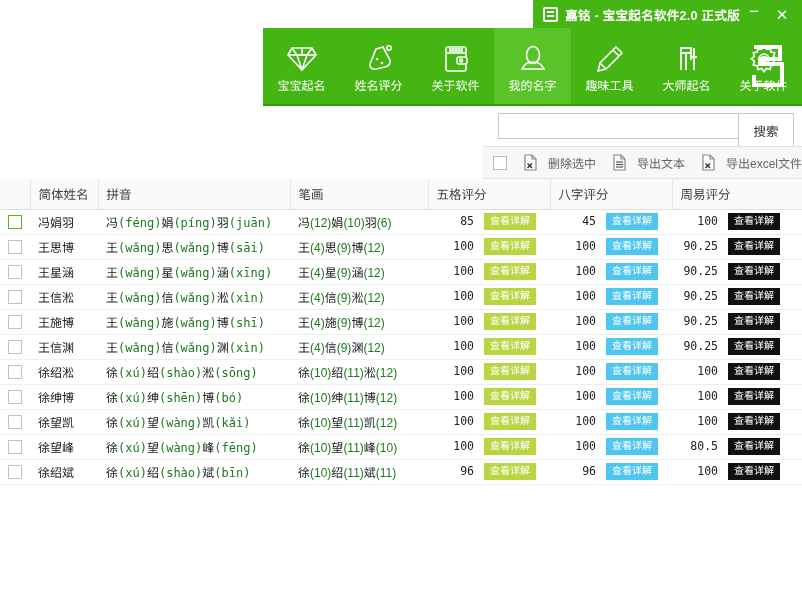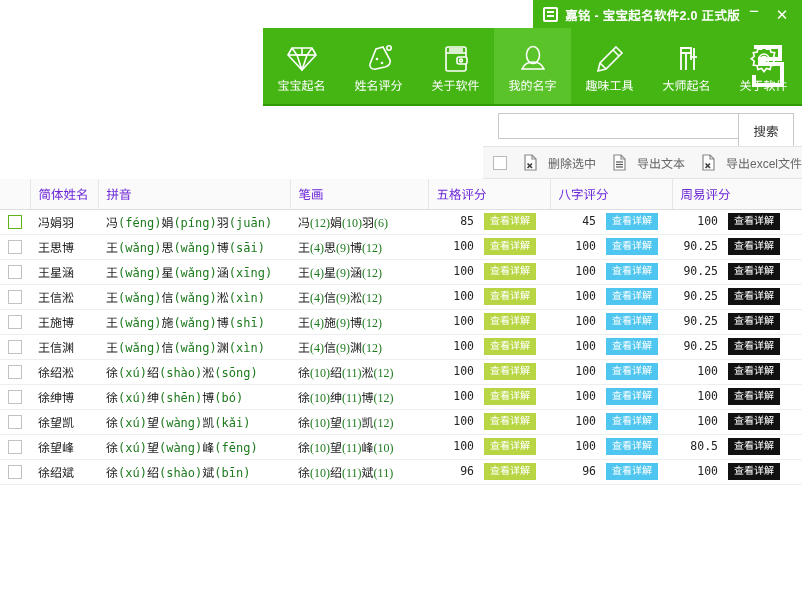--- a/index.html
+++ b/index.html
@@ -92,21 +92,21 @@
   .tb-action {
     display: flex; align-items: center; gap: 10px; cursor: pointer;
     font-size: 12px; color: #666;
   }
   .tb-action svg { display:block; }
 
   
   .table-wrap { flex: 1 1 auto; overflow: hidden; background: #fff; position: relative; }
   table.grid { width: 802px; border-collapse: collapse; table-layout: fixed; }
   table.grid th {
-    background: #fafafa; font-size: 12.5px; font-weight: normal; color: #6d28d9;
+    background: #fafafa; font-size: 12.5px; font-weight: normal; color: #404040;
     text-align: left; height: 30px; padding: 0 8px;
     border-bottom: 1px solid #dedede; border-right: 1px solid #e6e6e6;
   }
   table.grid th:last-child { border-right: none; }
   table.grid td {
     height: 25px; font-size: 12px; color: #222; padding: 0 8px;
     border-bottom: 1px solid #eeeeee; white-space: nowrap;
   }
   .col-chk  { width: 30px; }
   .col-name { width: 68px; }
@@ -118,21 +118,21 @@
 
   td.cell-chk { padding: 0; text-align: center; }
   .row-check {
     width: 14px; height: 14px; border: 1px solid #c2c2c2; background: #fff;
     display: inline-block; vertical-align: middle; cursor: pointer;
   }
   .row-check.hl { border-color: #5eb318; }
 
   .py { font-family: "DejaVu Sans Mono", "Liberation Mono", monospace; font-size: 11px; }
   .py .tone { color: #1e7a1e; }
-  .bh { font-family: Liberation Serif, serif; font-size: 11px; }
+  .bh { font-family: Liberation Sans, sans-serif; font-size: 11px; }
   .bh .num { color: #1e7a1e; }
 
   .score {
     display: inline-block; width: 38px; text-align: right;
     font-family: "DejaVu Sans Mono", "Liberation Mono", monospace; font-size: 11.5px;
   }
   .detail-btn {
     display: inline-block; margin-left: 10px; padding: 2px 6px 3px;
     font-size: 10px; color: #fff; cursor: pointer; line-height: 1.15;
     vertical-align: middle; white-space: nowrap;

